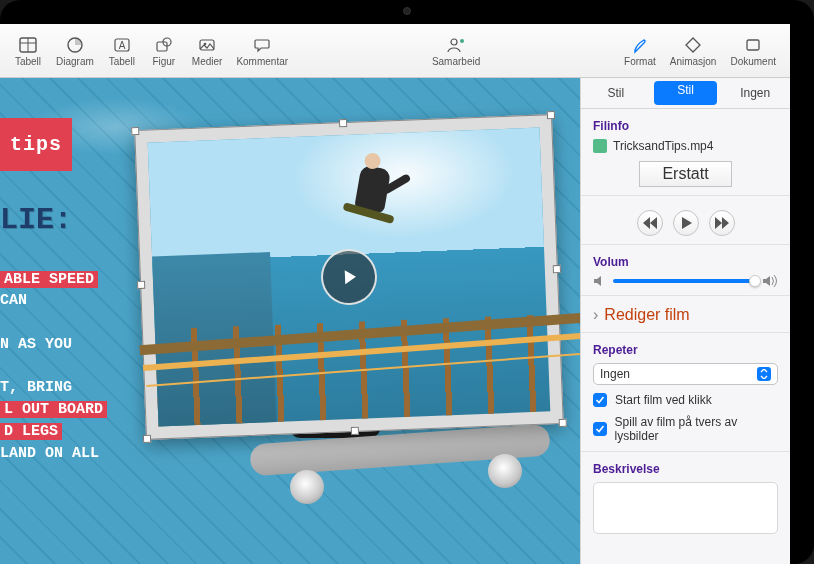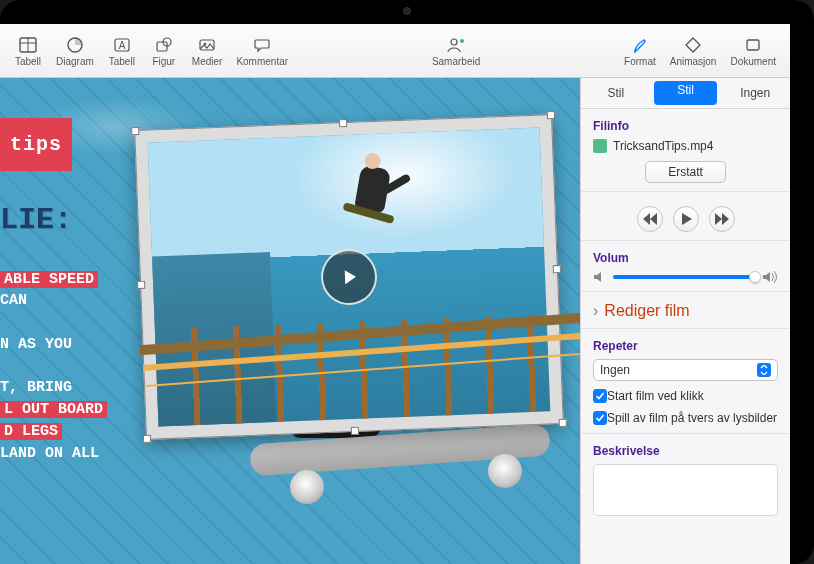--- a/index.html
+++ b/index.html
@@ -270,22 +270,22 @@
       width: 14px; height: 14px;
       background: #5b8;
       border-radius: 2px;
       position: relative;
     }
     .btn {
       display: inline-block;
       padding: 3px 22px;
       background: linear-gradient(#fff,#f0f0f0);
       border: 1px solid #c4c4c8;
-      border-radius: 5px;
-      font-size: 12px;
+      border-radius: 0;
+      font-size: 16px;
       cursor: pointer;
       margin: 0 auto;
     }
     .center { text-align: center; }
     .media-ctrls {
       display: flex; justify-content: center; gap: 10px;
       padding-top: 4px;
     }
     .mc-btn {
       width: 26px; height: 26px;
@@ -336,21 +336,21 @@
       font-size: 12px;
       cursor: pointer;
     }
     .sel-caret {
       width: 14px; height: 14px;
       background: #0a7aff;
       border-radius: 3px;
       display: flex; align-items: center; justify-content: center;
     }
     .check-row {
-      display: flex; align-items: center; gap: 0;
+      display: flex; align-items: center; gap: 8px;
       margin-top: 8px;
     }
     .check {
       width: 14px; height: 14px;
       border-radius: 3px;
       border: 1px solid #0a7aff;
       background: #0a7aff;
       display: flex; align-items: center; justify-content: center;
     }
     .desc-box {

